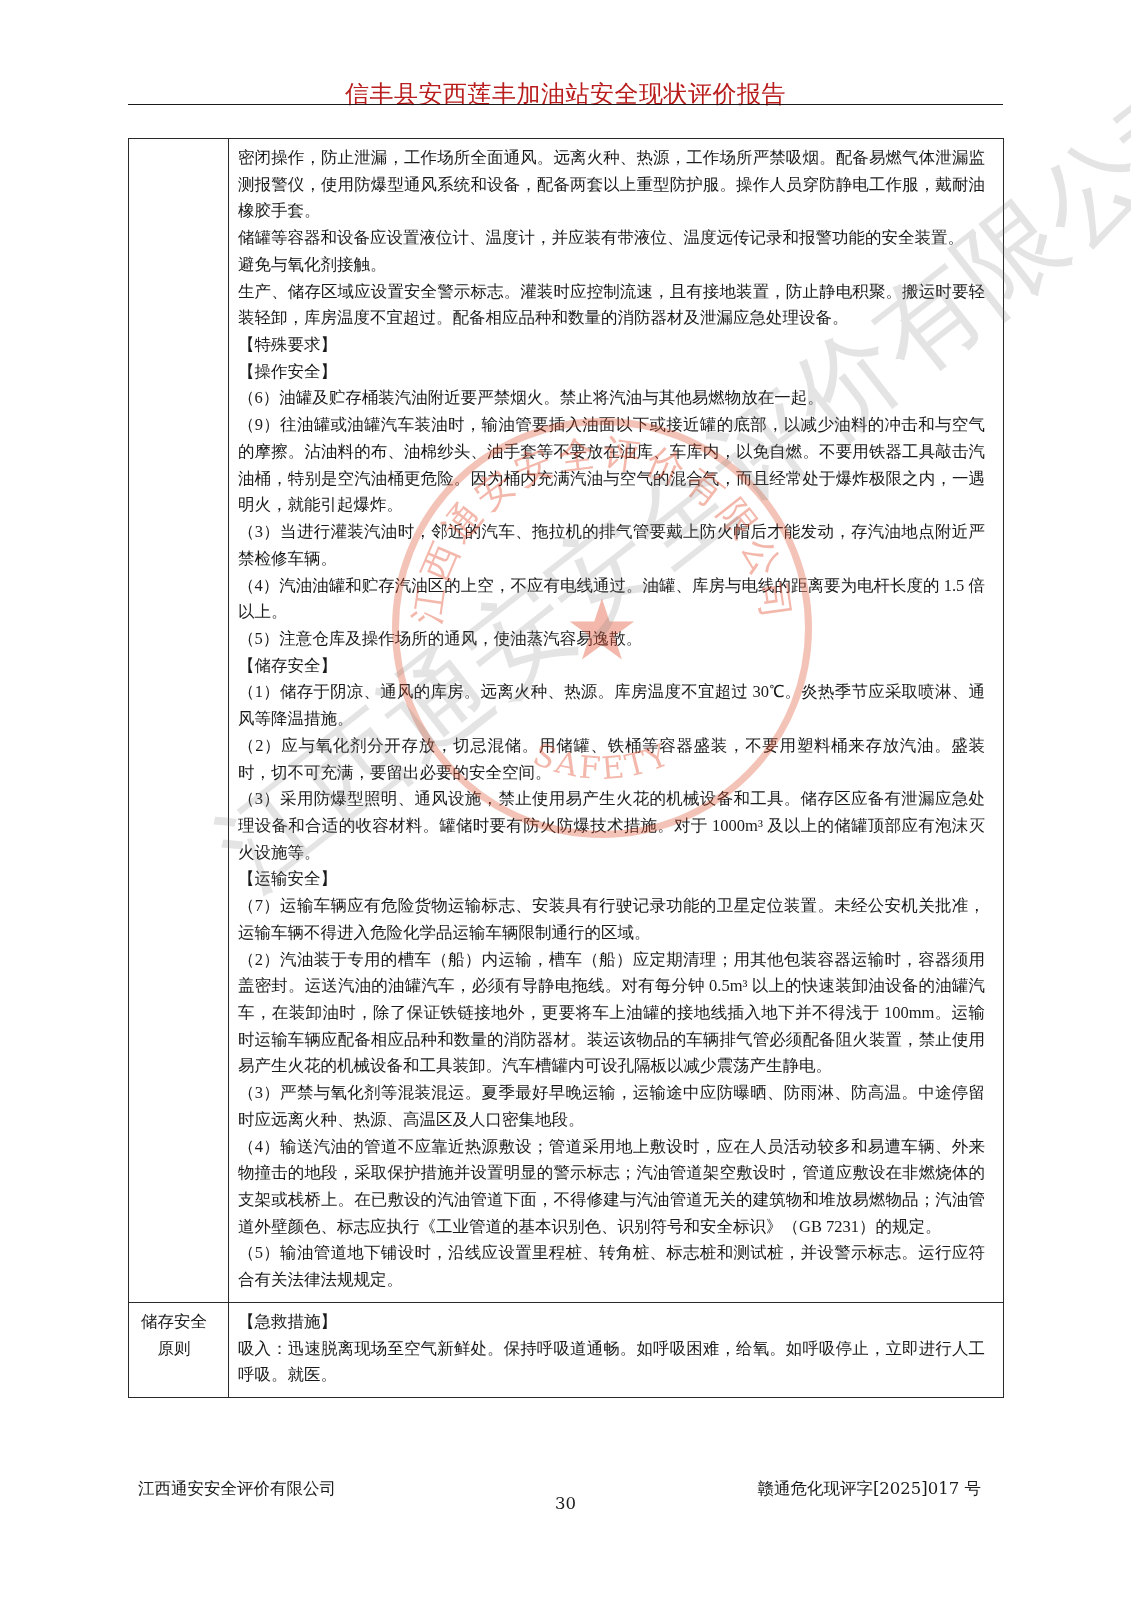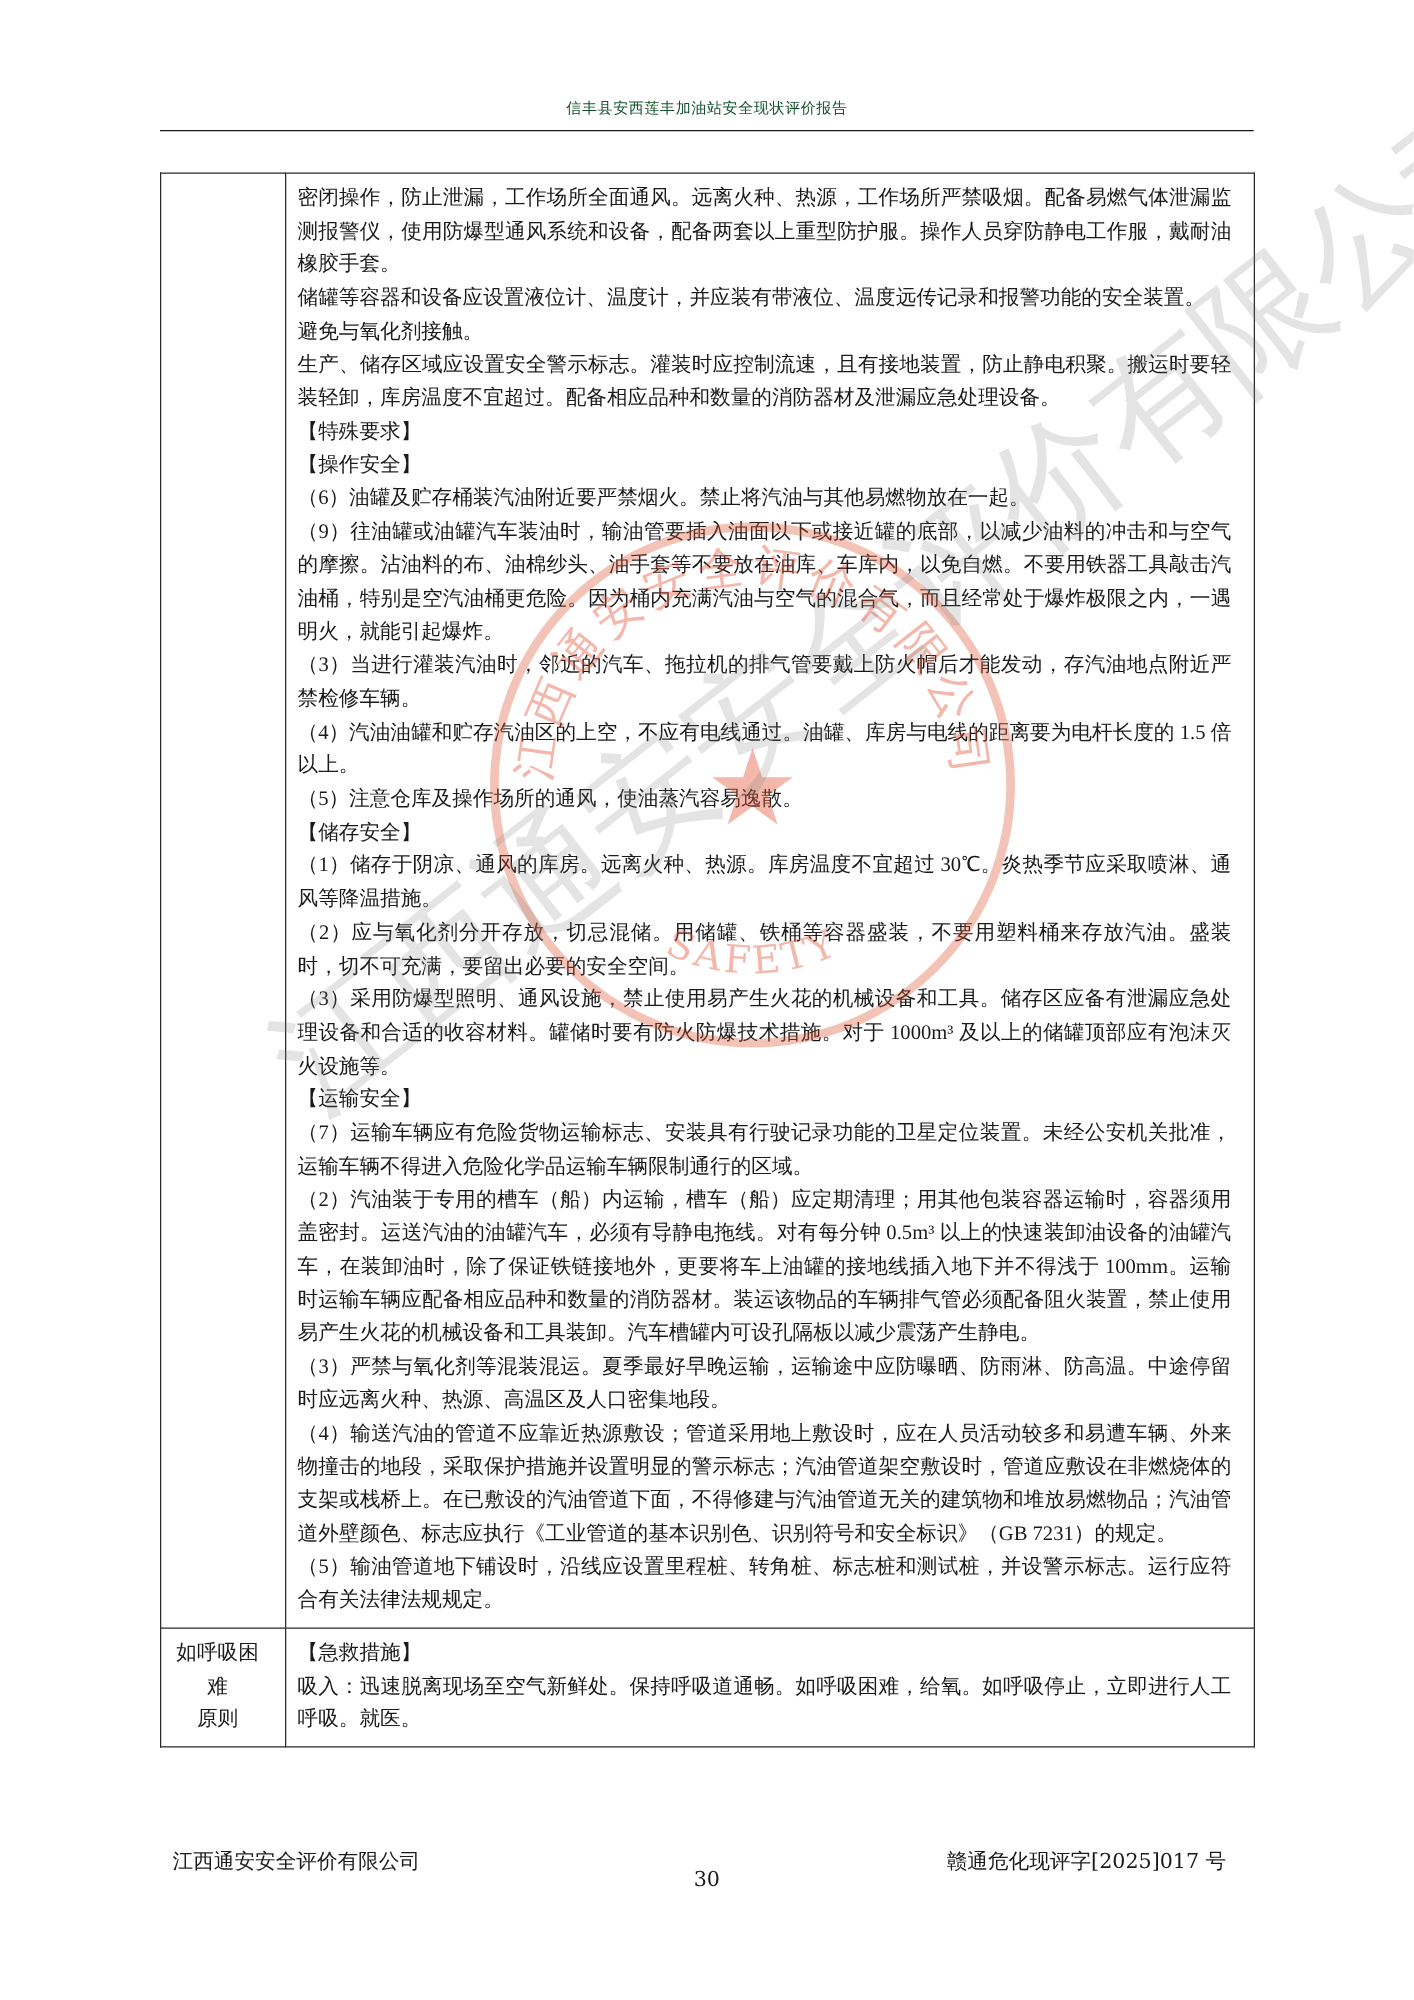--- a/index.html
+++ b/index.html
@@ -25,24 +25,24 @@
 
   
   .header {
     position: absolute;
     top: 78px;
     left: 128px;
     width: 875px;
     text-align: center;
   }
   .header-title {
-    font-size: 12px;
+    font-size: 24px;
     letter-spacing: 0.5px;
     font-family: "DejaVu Serif", "Liberation Serif", serif;
-    color: #14532d;
+    color: #b91c1c;
   }
   .header-rule {
     position: absolute;
     top: 104px;
     left: 128px;
     width: 875px;
     border-bottom: 1.6px solid #1a1a1a;
   }
 
   
@@ -220,21 +220,21 @@
           <p>（3）采用防爆型照明、通风设施，禁止使用易产生火花的机械设备和工具。储存区应备有泄漏应急处理设备和合适的收容材料。罐储时要有防火防爆技术措施。对于 1000m³ 及以上的储罐顶部应有泡沫灭火设施等。</p>
           <p>【运输安全】</p>
           <p>（7）运输车辆应有危险货物运输标志、安装具有行驶记录功能的卫星定位装置。未经公安机关批准，运输车辆不得进入危险化学品运输车辆限制通行的区域。</p>
           <p>（2）汽油装于专用的槽车（船）内运输，槽车（船）应定期清理；用其他包装容器运输时，容器须用盖密封。运送汽油的油罐汽车，必须有导静电拖线。对有每分钟 0.5m³ 以上的快速装卸油设备的油罐汽车，在装卸油时，除了保证铁链接地外，更要将车上油罐的接地线插入地下并不得浅于 100mm。运输时运输车辆应配备相应品种和数量的消防器材。装运该物品的车辆排气管必须配备阻火装置，禁止使用易产生火花的机械设备和工具装卸。汽车槽罐内可设孔隔板以减少震荡产生静电。</p>
           <p>（3）严禁与氧化剂等混装混运。夏季最好早晚运输，运输途中应防曝晒、防雨淋、防高温。中途停留时应远离火种、热源、高温区及人口密集地段。</p>
           <p>（4）输送汽油的管道不应靠近热源敷设；管道采用地上敷设时，应在人员活动较多和易遭车辆、外来物撞击的地段，采取保护措施并设置明显的警示标志；汽油管道架空敷设时，管道应敷设在非燃烧体的支架或栈桥上。在已敷设的汽油管道下面，不得修建与汽油管道无关的建筑物和堆放易燃物品；汽油管道外壁颜色、标志应执行《工业管道的基本识别色、识别符号和安全标识》（GB 7231）的规定。</p>
           <p>（5）输油管道地下铺设时，沿线应设置里程桩、转角桩、标志桩和测试桩，并设警示标志。运行应符合有关法律法规规定。</p>
         </td>
       </tr>
       <tr>
-        <td class="label-cell" style="white-space: pre-line;">如呼吸困难
+        <td class="label-cell" style="white-space: pre-line;">储存安全
 原则</td>
         <td class="body-cell">
           <p>【急救措施】</p>
           <p>吸入：迅速脱离现场至空气新鲜处。保持呼吸道通畅。如呼吸困难，给氧。如呼吸停止，立即进行人工呼吸。就医。</p>
         </td>
       </tr>
     </tbody>
   </table>
 
   <div class="footer">

